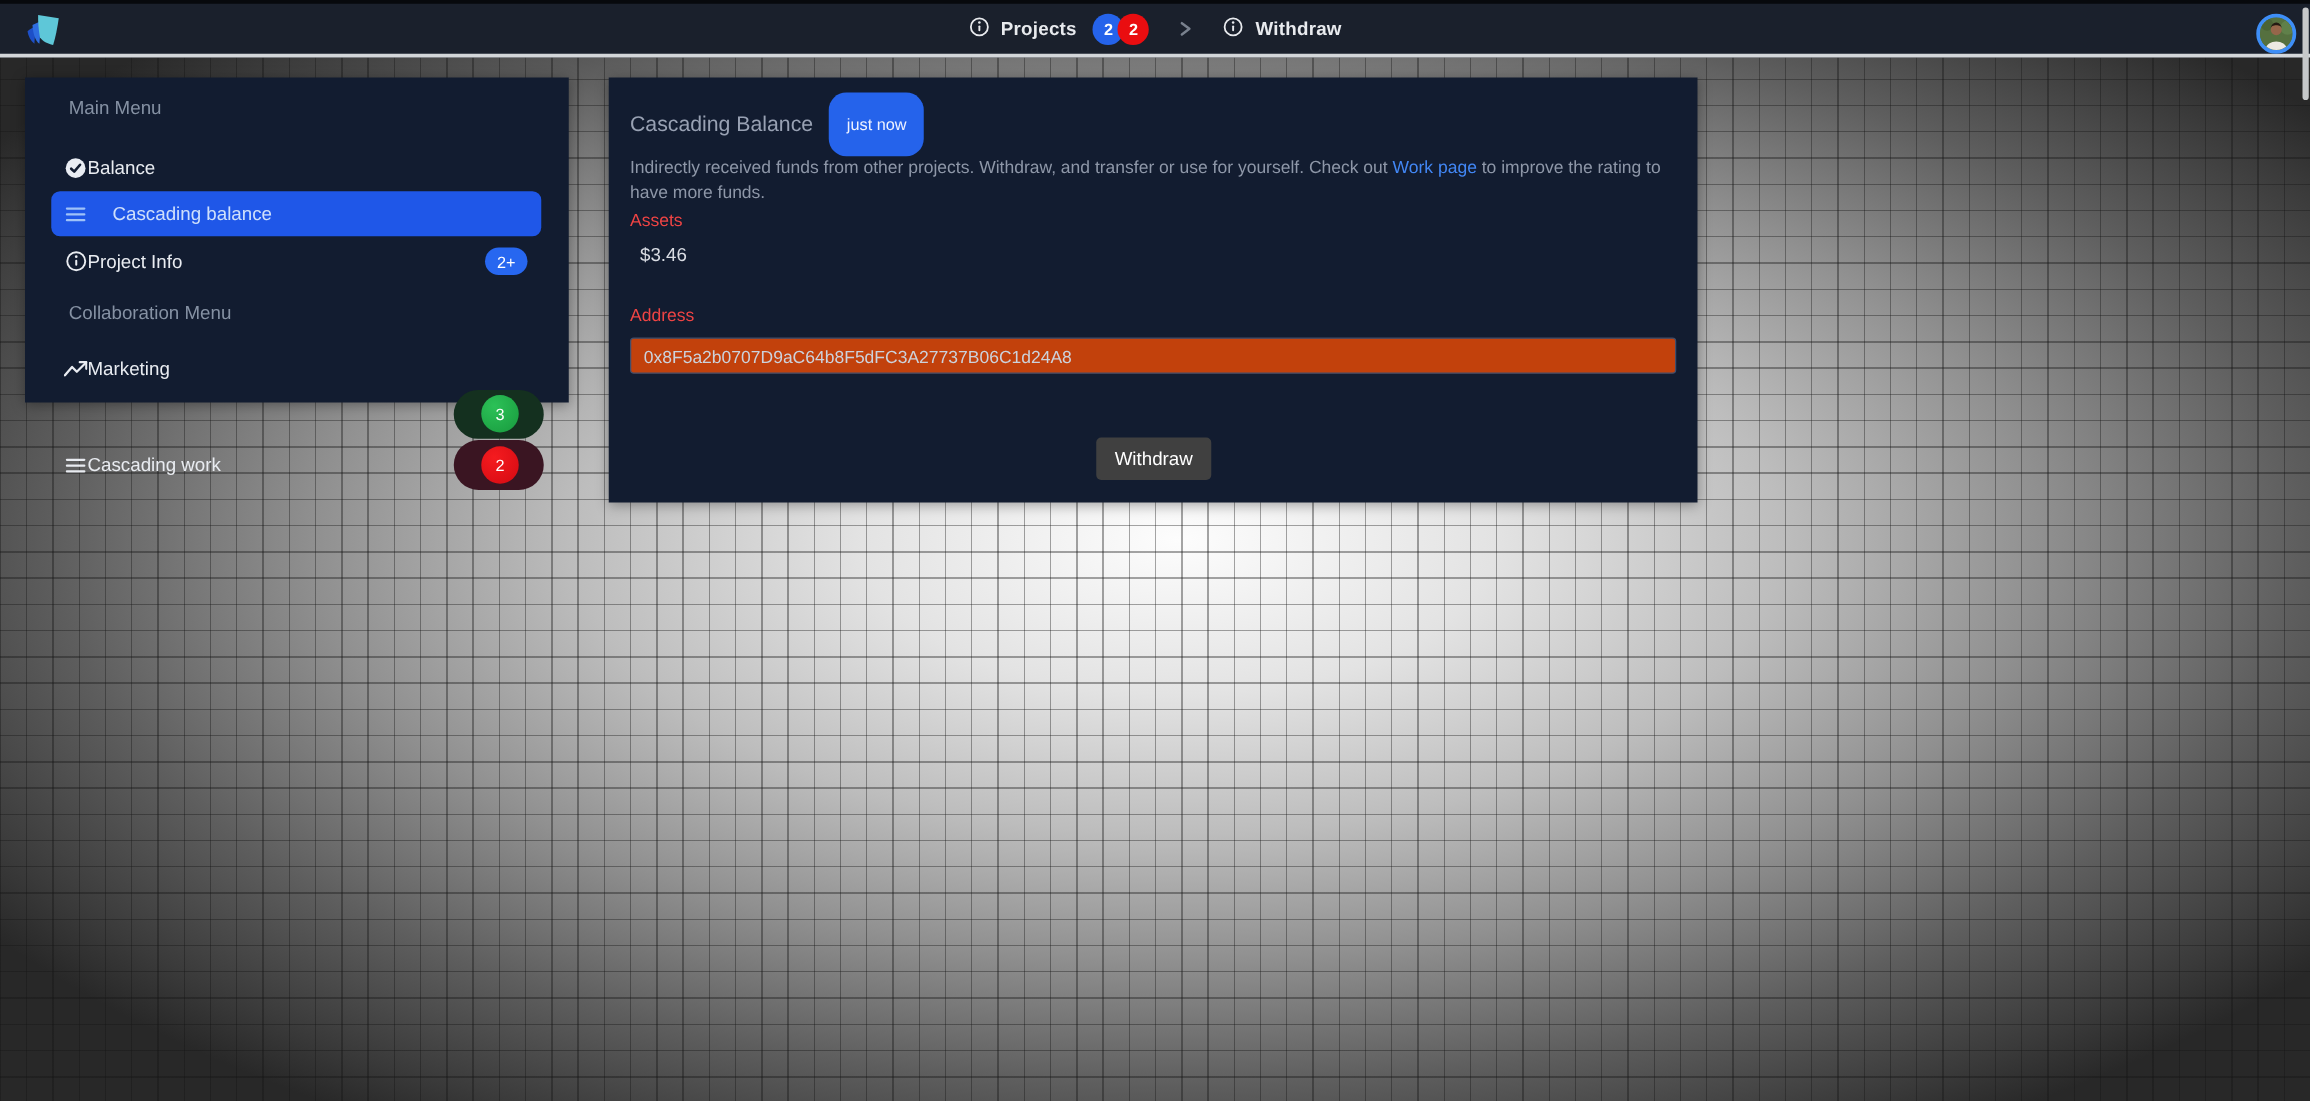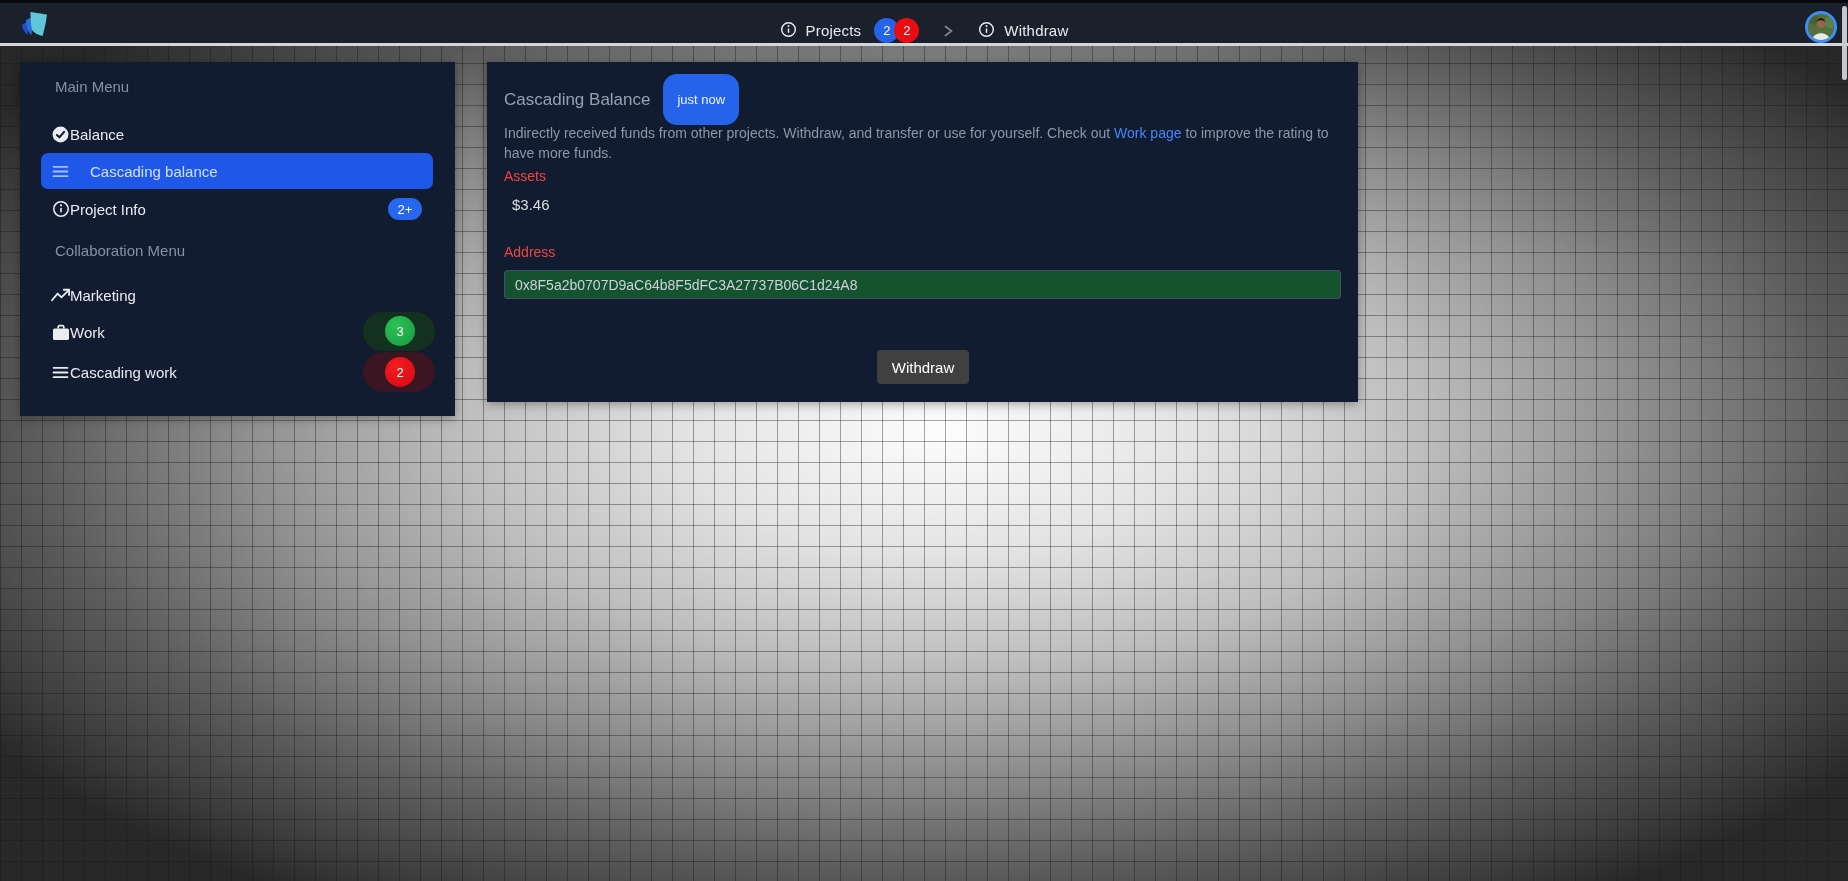--- a/index.html
+++ b/index.html
@@ -19,21 +19,21 @@
         #fdfdfd 0%, #e3e3e3 22%, #bdbdbd 42%, #909090 60%,
         #5e5e5e 78%, #3a3a3a 93%, #282828 100%);
   }
 
   
   .topbar {
     position:absolute; left:0; top:0; width:100%; height:46px;
     background:#1a202c;
     border-top:3px solid #07090d;
     border-bottom:3px solid #d3d6d9;
-    display:flex; align-items:flex-end;
+    display:flex; align-items:center;font-weight:bold;
   }
   .logo { position:absolute; left:15px; top:5px; width:42px; height:34px; }
   .topbar-center { margin:0 auto; display:flex; align-items:center; }
   .crumb { display:flex; align-items:center; gap:9px; color:#e8eaee; font-size:15px; cursor:default; }
   .crumb-label { letter-spacing:.2px; }
   .tb-badges { display:flex; align-items:center; margin-left:4px; }
   .tb-badge {
     width:25px; height:25px; border-radius:50%; color:#fff; font-size:13px;
     display:flex; align-items:center; justify-content:center;
   }
@@ -44,21 +44,21 @@
     position:absolute; right:11px; top:8px; width:32px; height:32px;
     border-radius:50%; border:3px solid #3e8ef7; overflow:hidden; background:#4e6b3c;
   }
   .scroll-thumb {
     position:absolute; right:1px; top:6px; width:5px; height:74px;
     border-radius:3px; background:#c6c8ca; z-index:50;
   }
 
   
   .panel { position:absolute; background:#121c30; box-shadow:0 2px 10px rgba(0,0,0,.35); }
-  .sidebar { left:20px; top:62px; width:435px; height:354px; }
+  .sidebar { left:20px; top:62px; width:435px; height:260px; }
   .card    { left:487px; top:62px; width:871px; height:340px; }
 
   
   .menu-header { position:absolute; left:35px; color:#8591a3; font-size:15px; }
   .nav-row {
     position:absolute; left:31px; right:10px; height:30px;
     display:flex; align-items:center; color:#e9ecf1; font-size:15px; cursor:pointer;
   }
   .nav-row .ic { width:19px; display:flex; justify-content:center; }
   .nav-active {
@@ -96,21 +96,21 @@
     position:absolute; left:17px; top:47px; width:846px;
     color:#8e97a8; font-size:14px; line-height:20px;
   }
   .card-desc a { color:#4287f5; text-decoration:none; cursor:pointer; }
   .field-label { position:absolute; left:17px; color:#ef4444; font-size:14px; }
   .assets-label { top:106px; }
   .assets-value { position:absolute; left:25px; top:134px; color:#dadde4; font-size:15px; }
   .address-label { top:182px; }
   .address-input {
     position:absolute; left:17px; top:208px; width:837px; height:29px;
-    background:#14532d; border:1px solid #414e6b; border-radius:3px;
+    background:#c2410c; border:1px solid #414e6b; border-radius:3px;
     color:#ccd2dc; font-size:14px; padding:0 10px;
     font-family:"Liberation Sans", sans-serif; outline:none;
   }
   .withdraw-btn {
     position:absolute; left:390px; top:288px; width:92px; height:34px;
     background:#404040; border:none; border-radius:4px;
     color:#fff; font-size:15px; cursor:pointer;
     font-family:"Liberation Sans", sans-serif;
   }
 </style>
@@ -217,29 +217,20 @@
   <div class="nav-row" style="top:218px">
     <span class="ic">
       <svg width="19" height="14" viewBox="0 0 20 14">
           <path d="M1 12.5 L7 5.5 L11 9.5 L19 1.5" stroke="#e9ecf1" stroke-width="1.9" fill="none" stroke-linecap="round" stroke-linejoin="round"></path>
           <path d="M13.5 1.5 L19 1.5 L19 7" stroke="#e9ecf1" stroke-width="1.9" fill="none" stroke-linecap="round" stroke-linejoin="round"></path>
         </svg>
     </span>
     <span>Marketing</span>
   </div>
 
-  <div class="nav-row" style="top:255px">
-    <span class="ic">
-      <svg width="18" height="17" viewBox="0 0 18 17">
-          <path d="M6.2 4.5 V3 a1.3 1.3 0 0 1 1.3-1.3 h3 a1.3 1.3 0 0 1 1.3 1.3 v1.5" stroke="#e9ecf1" stroke-width="1.7" fill="none"></path>
-          <rect x="1" y="4.5" width="16" height="11.5" rx="1.6" fill="#e9ecf1"></rect>
-        </svg>
-    </span>
-    <span>Work</span>
-  </div>
   <div class="badge-slab slab-green">
     <span class="slab-dot dot-green">3</span>
   </div>
 
   <div class="nav-row" style="top:295px">
     <span class="ic">
       <svg width="17" height="13" viewBox="0 0 18 14">
           <g stroke="#e9ecf1" stroke-width="1.9" stroke-linecap="round">
             <line x1="1.5" y1="2" x2="16.5" y2="2"></line>
             <line x1="1.5" y1="7" x2="16.5" y2="7"></line>

